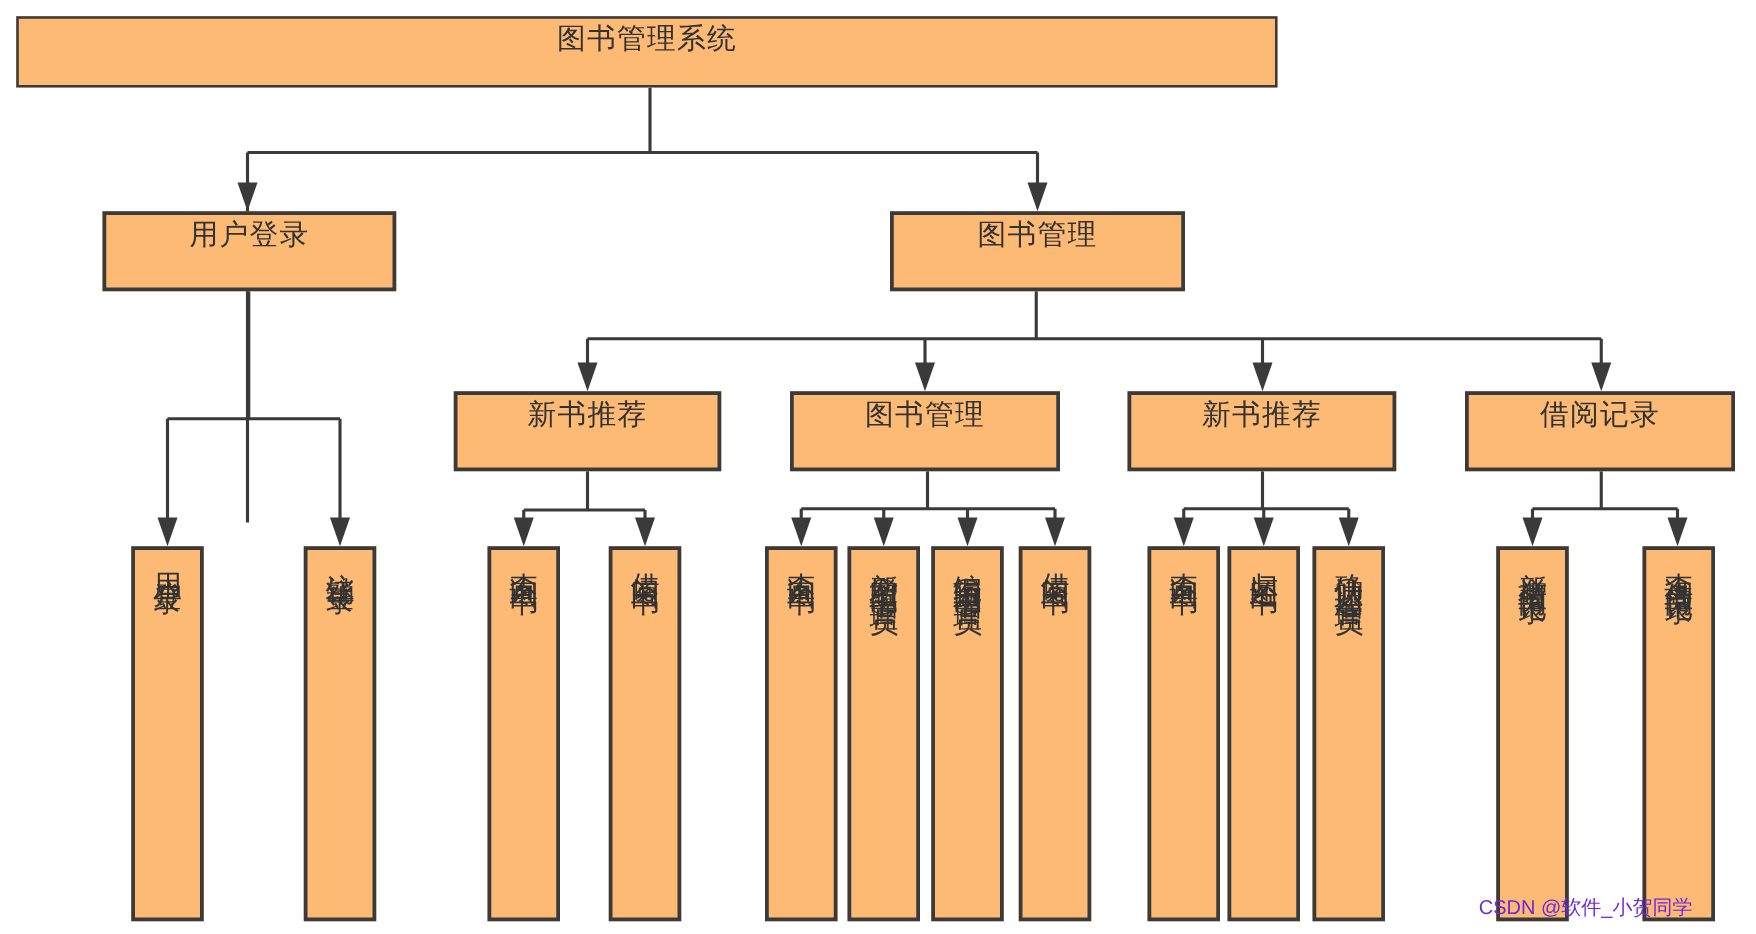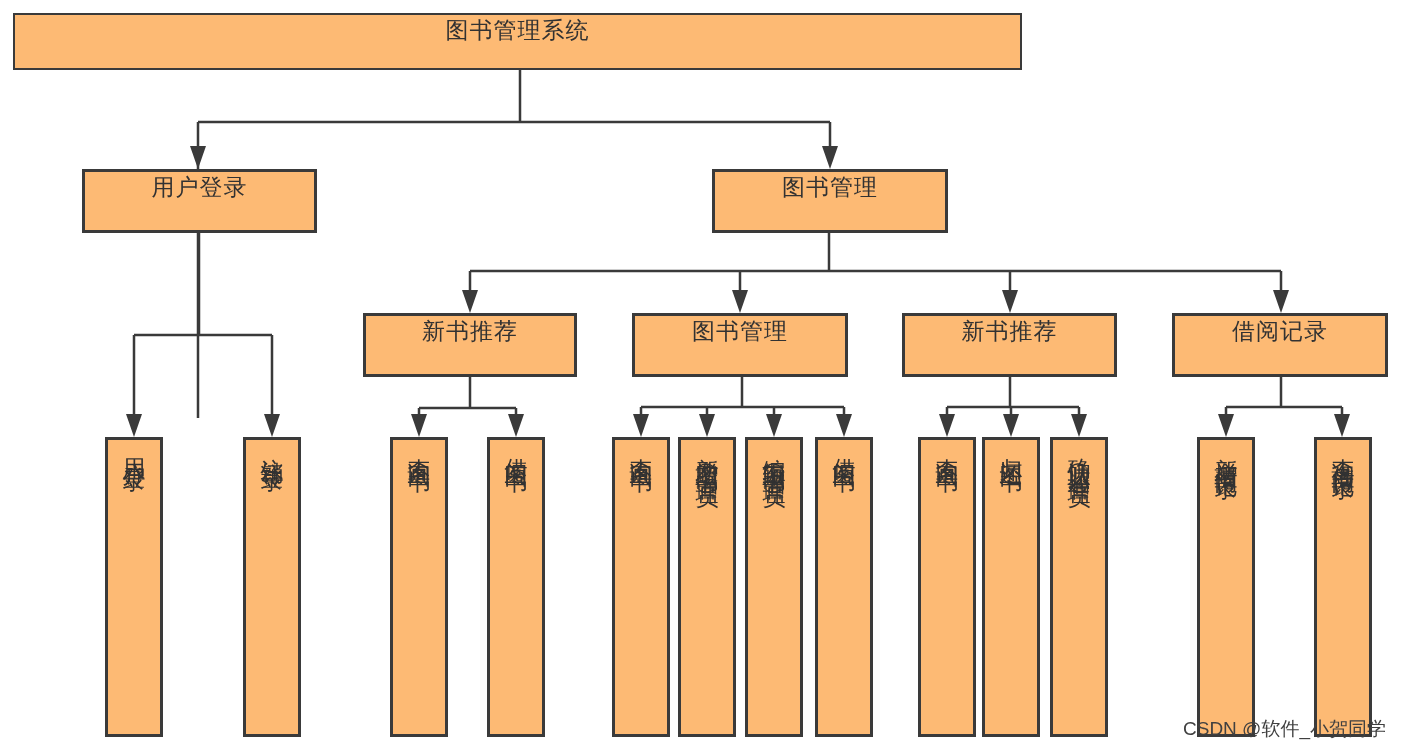--- a/index.html
+++ b/index.html
@@ -34,22 +34,22 @@
   .leaf-node span {
     writing-mode: vertical-rl;
     text-orientation: mixed;
     letter-spacing: 4px;
     line-height: 1;
   }
   .watermark {
     position: absolute;
     left: 1183px;
     top: 716px;
-    font-size: 19px;
-    color: #404040;
+    font-size: 16px;
+    color: #6d28d9;
     white-space: nowrap;
     z-index: 5;
   }
 </style>
 </head>
 <body>
 
 <div class="canvas">
 
   <svg class="connector-svg" viewBox="0 0 1405 747" xmlns="http://www.w3.org/2000/svg">

